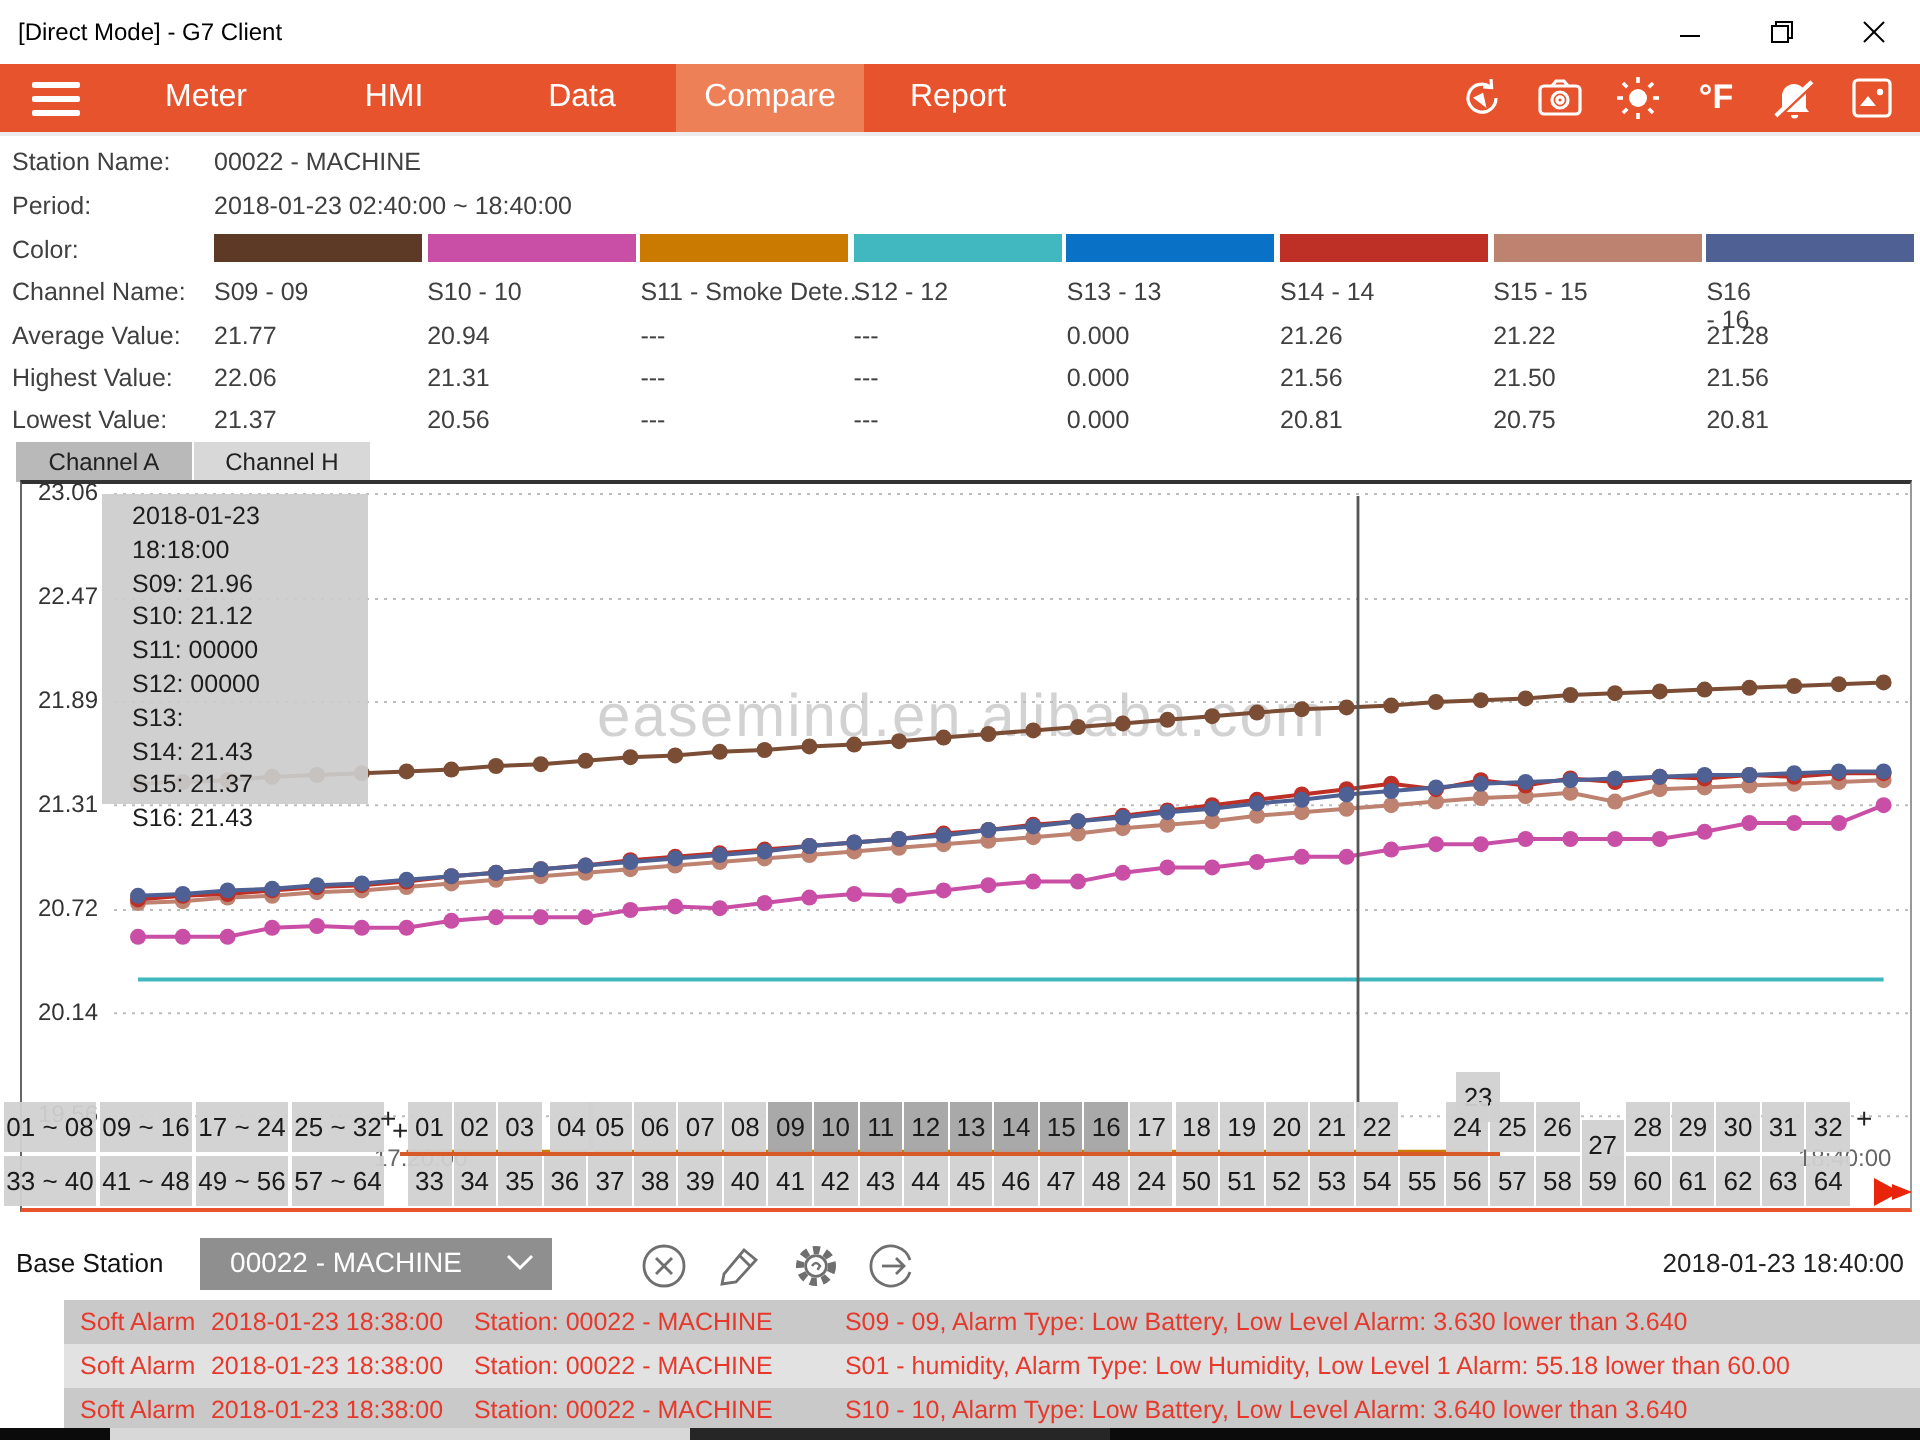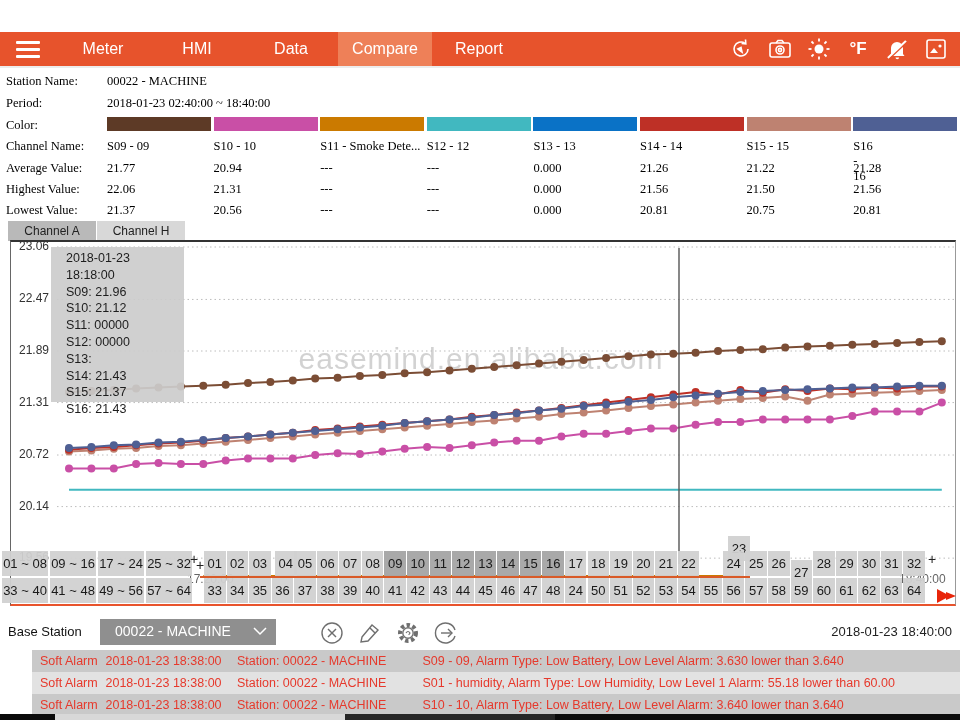--- a/index.html
+++ b/index.html
@@ -18,21 +18,21 @@
   #hamburger { width:56px; display:flex; flex-direction:column; justify-content:center; align-items:center; gap:4px; }
   #hamburger div { width:24px; height:3px; background:#fff; border-radius:1px; }
   .nav-item { width:94px; display:flex; align-items:center; justify-content:center; color:#fff; font-size:16px; }
   .nav-item.active { background:#EE8058; }
   #nav-right { margin-left:auto; display:flex; align-items:center; gap:15px; padding-right:12px; }
   #nav-right .nicon { width:24px; height:24px; display:flex; align-items:center; justify-content:center; }
   #nav-right svg { stroke:#fff; fill:none; stroke-width:1.6; }
   .fahrenheit { color:#fff; font-size:17px; font-weight:bold; }
 
   
-  #info { position:absolute; left:0; top:70px; width:832px; height:150px; background:#fff; font-size:12.5px; color:#000000;font-family:Liberation Serif, serif; }
+  #info { position:absolute; left:0; top:70px; width:832px; height:150px; background:#fff; font-size:12.5px; color:#404040; }
   .info-label { position:absolute; left:6px; }
   .info-val { position:absolute; }
 
   
   .chan-tab { position:absolute; top:221px; height:20px; width:88px; text-align:center; font-size:12px; color:#222; line-height:20px; }
 
   
   #chart { position:absolute; left:10px; top:240px; width:946px; height:366px; background:#fff;
            border-top:2px solid #333; border-left:1px solid #666; border-right:1px solid #999; border-bottom:2px solid #E8532C; }
   #watermark { position:absolute; left:120px; top:100px; width:700px; text-align:center; font-size:30px; color:#AFAFAF; opacity:.55; letter-spacing:1px; z-index:1; }
@@ -67,20 +67,42 @@
 
   #bottom-strip { position:absolute; left:0; top:714px; width:960px; height:6px; background:#0b0b0b; z-index:8; }
   #bottom-strip .seg1 { position:absolute; left:55px; top:0; width:290px; height:6px; background:#D8D8D8; }
   #bottom-strip .seg2 { position:absolute; left:345px; top:0; width:210px; height:6px; background:#262626; }
 </style>
 </head>
 <body>
 
 <div id="app">
 
+  <div id="titlebar">
+    <div class="title">[Direct Mode] - G7 Client</div>
+    <div class="win-controls">
+      <div class="win-btn">
+        <svg width="12" height="12">
+            <line x1="1" y1="8" x2="11" y2="8" stroke="#000" stroke-width="1"></line>
+          </svg>
+      </div>
+      <div class="win-btn">
+        <svg width="12" height="12">
+            <rect x="3" y="1" width="8" height="8" fill="none" stroke="#000"></rect>
+            <rect x="1" y="3" width="8" height="8" fill="#fff" stroke="#000"></rect>
+          </svg>
+      </div>
+      <div class="win-btn">
+        <svg width="12" height="12">
+            <line x1="1" y1="1" x2="11" y2="11" stroke="#000"></line>
+            <line x1="11" y1="1" x2="1" y2="11" stroke="#000"></line>
+          </svg>
+      </div>
+    </div>
+  </div>
 
   <div id="nav">
     <div id="hamburger">
         <div></div>
         <div></div>
         <div></div>
       </div>
     <div class="nav-item">Meter</div>
     <div class="nav-item">HMI</div>
     <div class="nav-item">Data</div>

